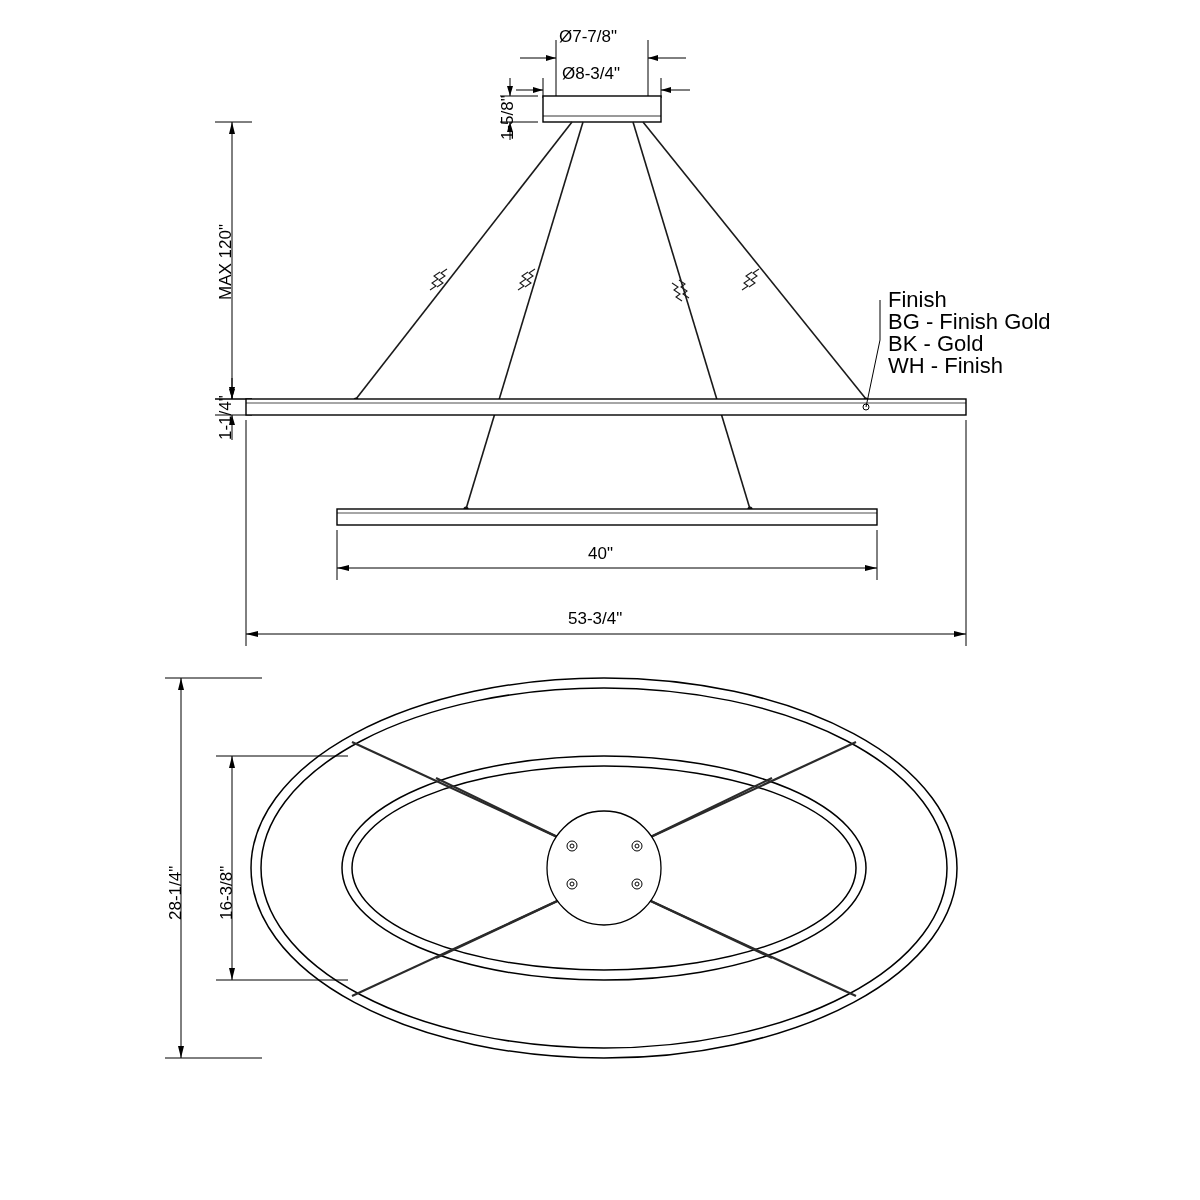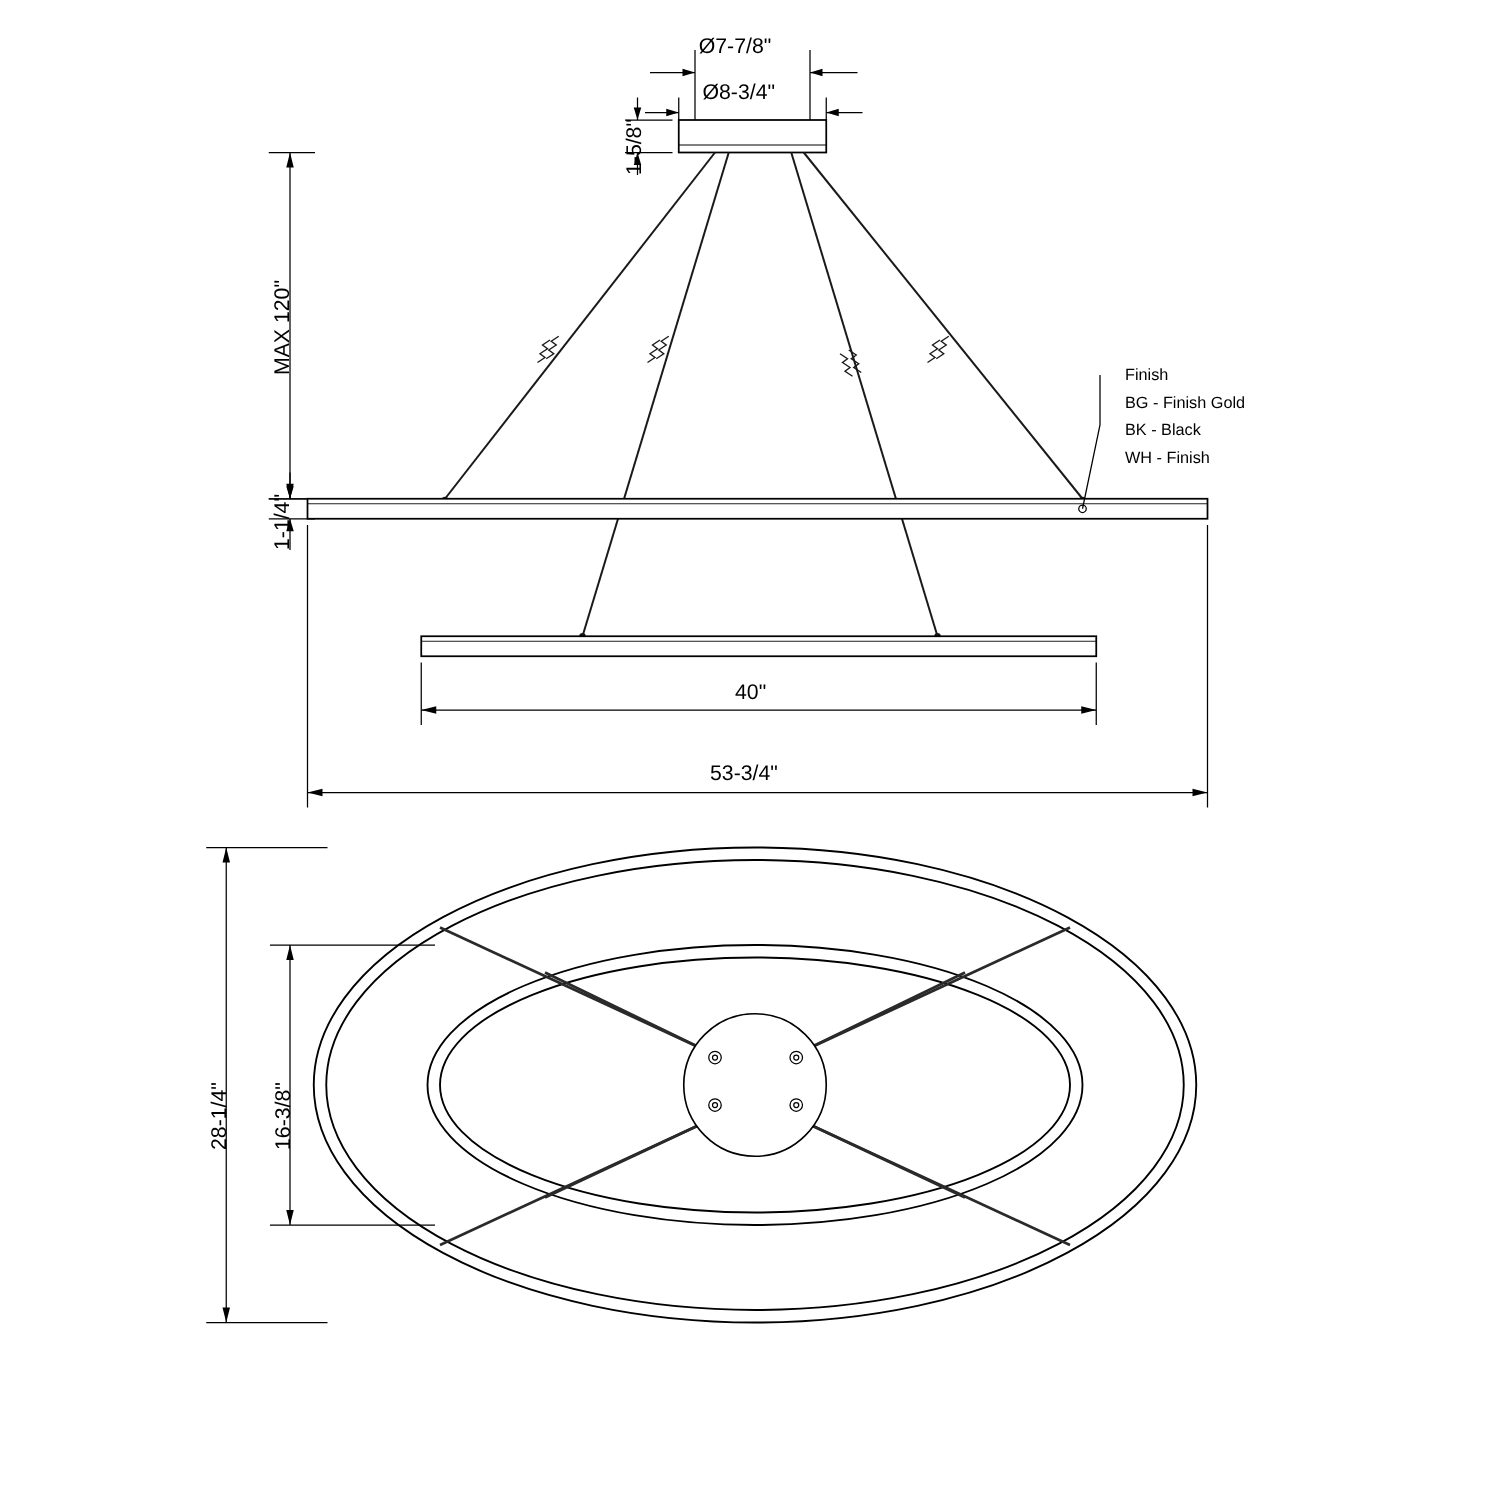--- a/index.html
+++ b/index.html
@@ -31,24 +31,23 @@
     line-height: 21px;
     white-space: nowrap;
     color: #000;
   }
   .lbl.vert {
     transform-origin: left top;
     transform: rotate(-90deg);
   }
   .finish-block {
     position: absolute;
-    font-size: 13px;
+    font-size: 22px;
     line-height: 22px;
     white-space: nowrap;
-    margin-left: 12px;
   }
 </style>
 </head>
 <body>
 
 <div id="sheet">
 
   <svg class="drawing" viewBox="0 0 1200 1200">
 
     <g stroke="#000" stroke-width="1" fill="none">
@@ -223,17 +222,17 @@
 
   <div class="lbl" style="left:568px; top:608px;">53-3/4"</div>
 
   <div class="lbl vert" style="left:165px; top:920px;">28-1/4"</div>
 
   <div class="lbl vert" style="left:216px; top:920px;">16-3/8"</div>
 
   <div class="finish-block" style="left:888px; top:289px;">
     <div>Finish</div>
     <div>BG - Finish Gold</div>
-    <div>BK - Black</div>
+    <div>BK - Gold</div>
     <div>WH - Finish</div>
   </div>
 
 </div>
 
 </body></html>

